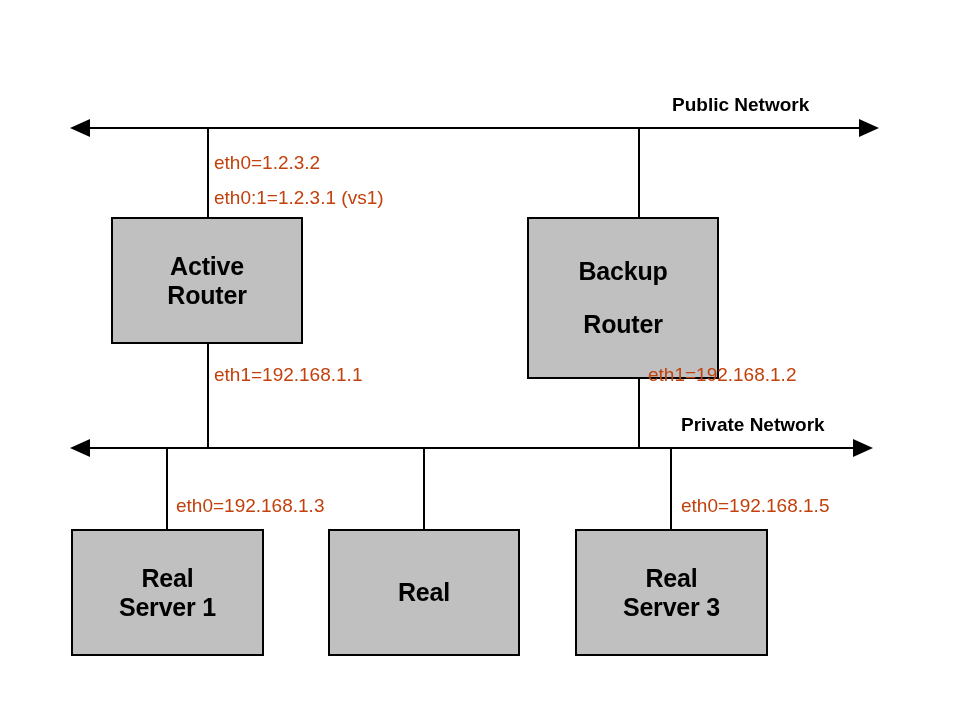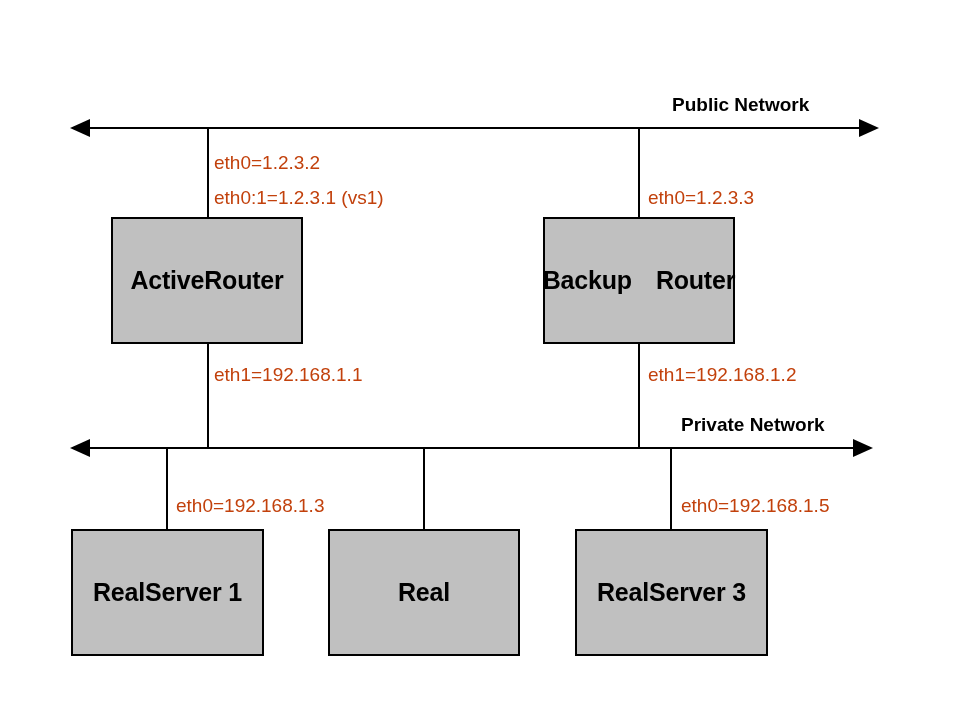--- a/index.html
+++ b/index.html
@@ -23,21 +23,21 @@
     top: 0;
     width: 959px;
     height: 719px;
   }
   .node-box {
     position: absolute;
     background: #c0c0c0;
     border: 2px solid #000000;
     box-sizing: border-box;
     display: flex;
-    flex-direction: row;
+    flex-direction: column;
     align-items: center;
     justify-content: center;
     font-weight: bold;
     font-size: 25px;
     line-height: 1.16;
     color: #000000;
     text-align: center;
     letter-spacing: -0.2px;
   }
   .node-line { display: block; white-space: nowrap; }
@@ -91,28 +91,27 @@
   </svg>
 
   <div class="net-label" style="left:672px; top:94px;">Public Network</div>
 
   <div class="net-label" style="left:681px; top:414px;">Private Network</div>
 
   <div class="if-label" style="left:214px; top:149px;">eth0=1.2.3.2</div>
 
   <div class="if-label" style="left:214px; top:184px;">eth0:1=1.2.3.1 (vs1)</div>
 
-  <div class="if-label" style="left:648px; top:184px;">eth0=1.2.3.3</div>
 
   <div class="node-box" style="left:111px; top:217px; width:192px; height:127px;">
     <span class="node-line">Active</span>
     <span class="node-line">Router</span>
   </div>
 
-  <div class="node-box" style="left:543px; top:217px; width:192px; height:127px;gap:24px;">
+  <div class="node-box" style="left:527px; top:217px; width:192px; height:162px;gap:24px;">
     <span class="node-line">Backup</span>
     <span class="node-line">Router</span>
   </div>
 
   <div class="if-label" style="left:214px; top:361px;">eth1=192.168.1.1</div>
 
 
   <div class="if-label" style="left:648px; top:361px;">eth1=192.168.1.2</div>
 
   <div class="if-label" style="left:176px; top:492px;">eth0=192.168.1.3</div>

